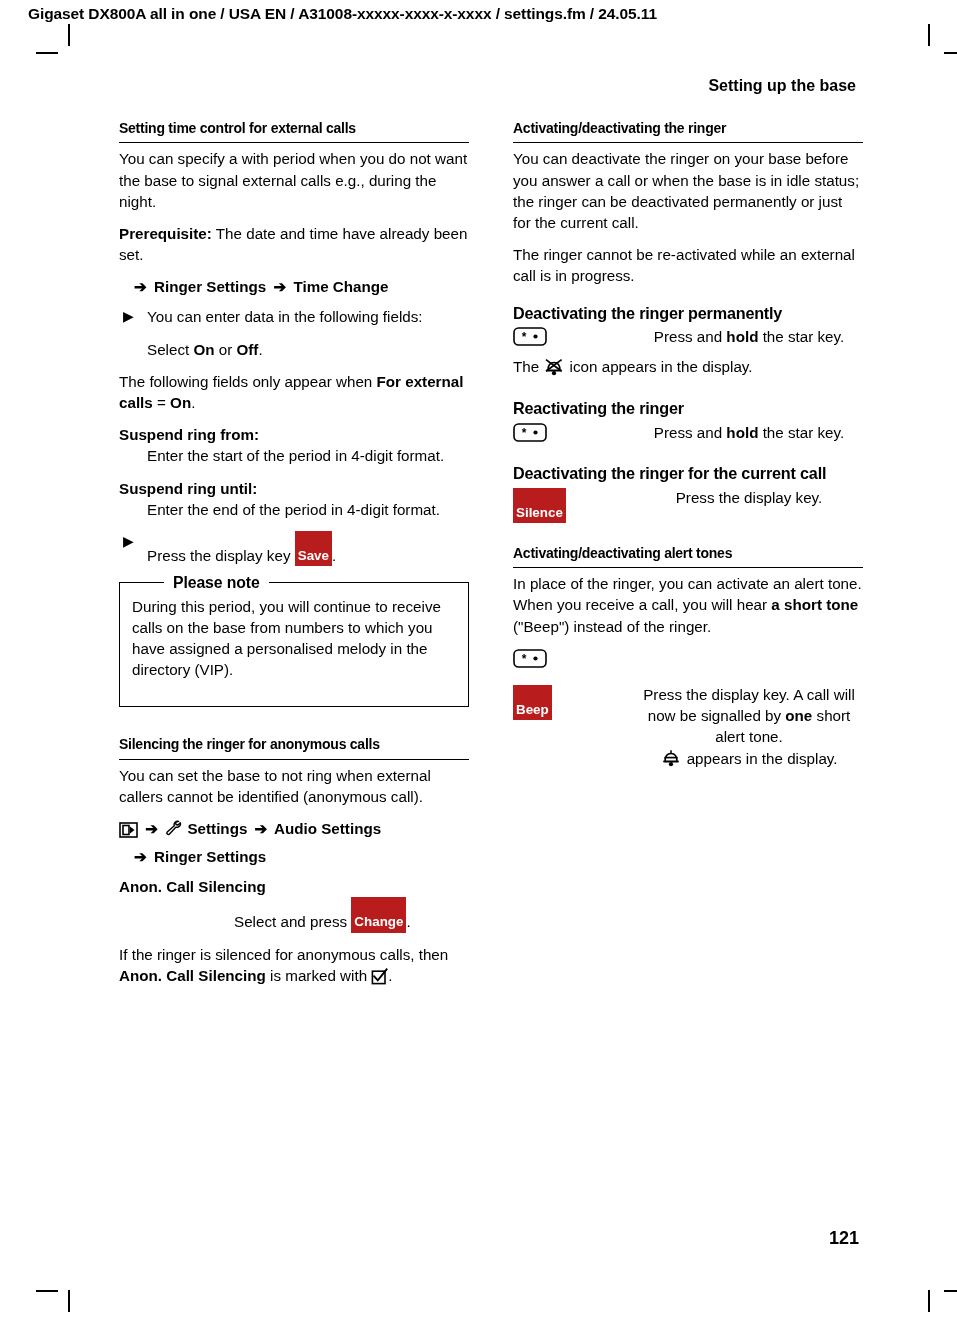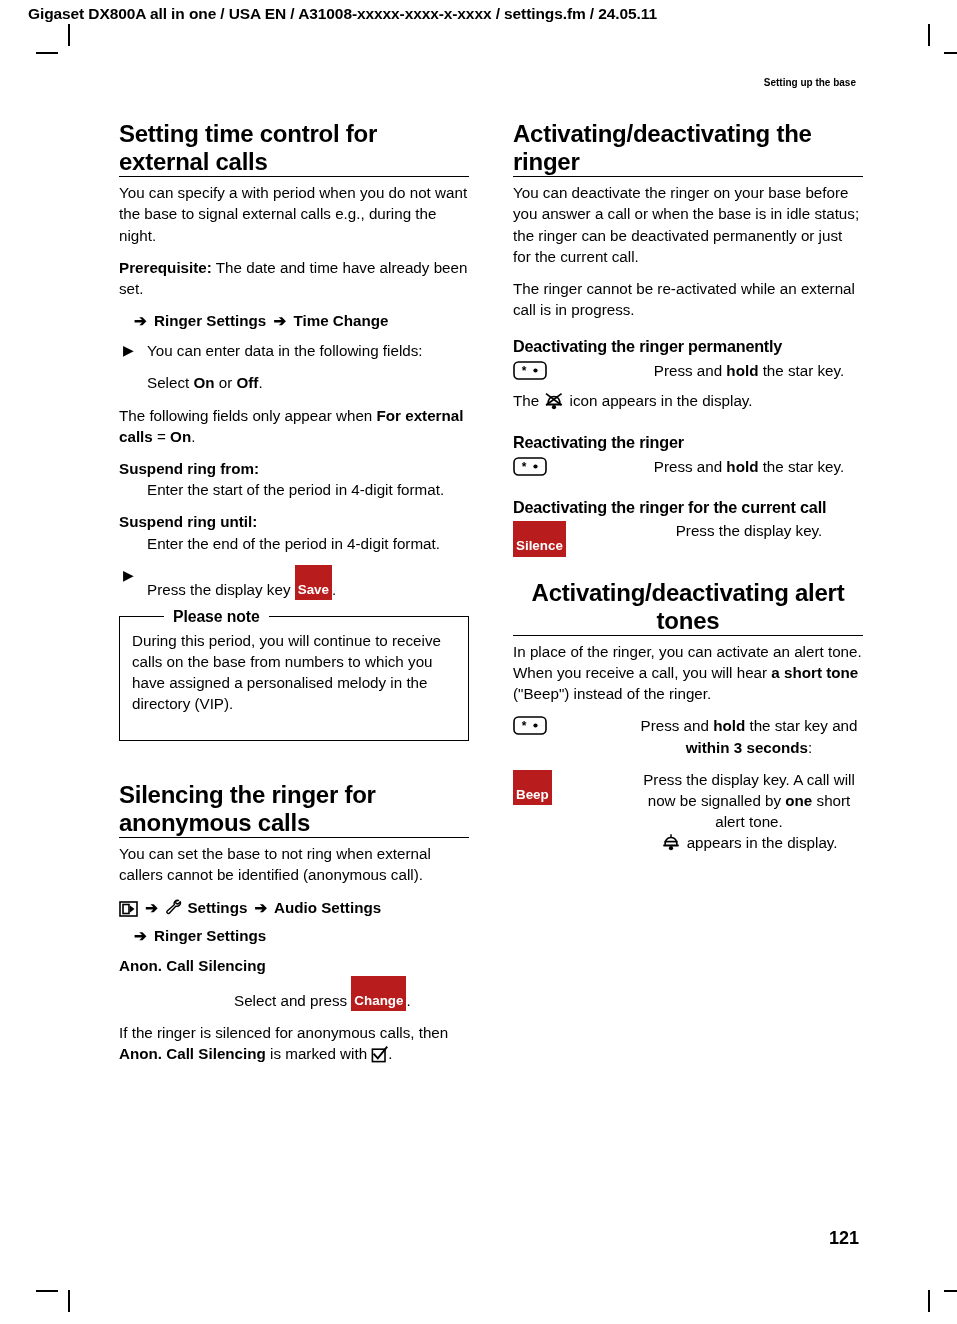--- a/index.html
+++ b/index.html
@@ -32,21 +32,21 @@
     top: 5px;
     font-size: 15.5px;
     font-weight: bold;
     letter-spacing: -0.1px;
     white-space: nowrap;
   }
   .running-head {
     position: absolute;
     right: 101px;
     top: 77px;
-    font-size: 10px;
+    font-size: 16px;
     font-weight: bold;
     white-space: nowrap;
   }
 
   
   .page-number {
     position: absolute;
     right: 98px;
     top: 1228px;
     font-size: 18px;
@@ -59,26 +59,27 @@
     top: 120px;
     width: 350px;
     font-size: 15.2px;
     line-height: 1.395;
   }
   .col-left  { left: 119px; }
   .col-right { left: 513px; }
 
   
   h1.sect {
-    font-size: 24px;
+    font-size: 14px;
     font-weight: bold;
     margin: 0 0 5px 0;
     line-height: 1.17;
     letter-spacing: -0.25px;
     border-bottom: 1.4px solid #000;
+    padding-bottom: 6px;
   }
   h2.sub {
     font-size: 16.2px;
     font-weight: bold;
     margin: 17px 0 3px 0;
     line-height: 1.2;
     letter-spacing: -0.2px;
   }
 
   p { margin: 0 0 11px 0; }
@@ -223,21 +224,21 @@
       <span class="tri">▶</span>
       <span>Press the display key </span><span class="dkey">Save</span><span>.</span>
     </div>
 
     <div class="notebox">
       <div class="note-title">Please note</div>
       <p>During this period, you will continue to receive calls on the base from numbers to which you have assigned a personalised melody in the directory (VIP).</p>
       <div class="spacer-bottom"></div>
     </div>
 
-    <h1 class="sect" style="margin-top:40px;">Silencing the ringer for anonymous calls</h1>
+    <h1 class="sect" style="margin-top:29px;">Silencing the ringer for anonymous calls</h1>
 
     <p>You can set the base to not ring when external callers cannot be identified (anonymous call).</p>
 
     <div class="menupath">
       <span class="ico ico-display">
         <svg width="19" height="16" viewBox="0 0 19 16">
           <rect x="1" y="1" width="17" height="14" fill="none" stroke="#000" stroke-width="1.6"></rect>
           <rect x="4" y="3.5" width="6" height="9" fill="none" stroke="#000" stroke-width="1.6"></rect>
           <path d="M11 4.5 L15.5 8 L11 11.5 Z" fill="#000"></path>
         </svg>
@@ -314,35 +315,34 @@
 
     <h2 class="sub">Deactivating the ringer for the current call</h2>
 
     <div class="keyrow">
       <div class="kcell">
         <span class="dkey">Silence</span>
       </div>
       <div class="kdesc">Press the display key.</div>
     </div>
 
-    <h1 class="sect" style="margin-top:22px;text-align:center;">Activating/deactivating alert tones</h1>
+    <h1 class="sect" style="margin-top:22px;">Activating/deactivating alert tones</h1>
 
     <p><span>In place of the ringer, you can activate an alert tone. When you receive a call, you will hear </span><b>a short tone</b><span> ("Beep") instead of the ringer.</span></p>
 
     <div class="keyrow">
       <div class="kcell">
         <span class="ico">
           <svg width="34" height="19" viewBox="0 0 34 19">
             <rect x="1" y="1" width="32" height="17" rx="4.5" ry="4.5" fill="none" stroke="#000" stroke-width="1.6"></rect>
             <text x="11" y="13.6" font-family="Liberation Sans, sans-serif" font-size="12" font-weight="bold" text-anchor="middle" fill="#000">*</text>
             <circle cx="22.5" cy="9.5" r="2.1" fill="#000"></circle>
           </svg>
         </span>
       </div>
-      <div class="kdesc"><span>Press and </span><b>hold</b><span> the star key and </span><b>within 3 seconds</b><span>:</span></div>
     </div>
 
     <div class="keyrow">
       <div class="kcell">
         <span class="dkey">Beep</span>
       </div>
       <div class="kdesc">
         <span>Press the display key. A call will now be signalled by </span><b>one</b><span> short alert tone.</span>
         <div>
           <span class="ico ico-beep"><svg width="22" height="20" viewBox="0 0 22 20">

